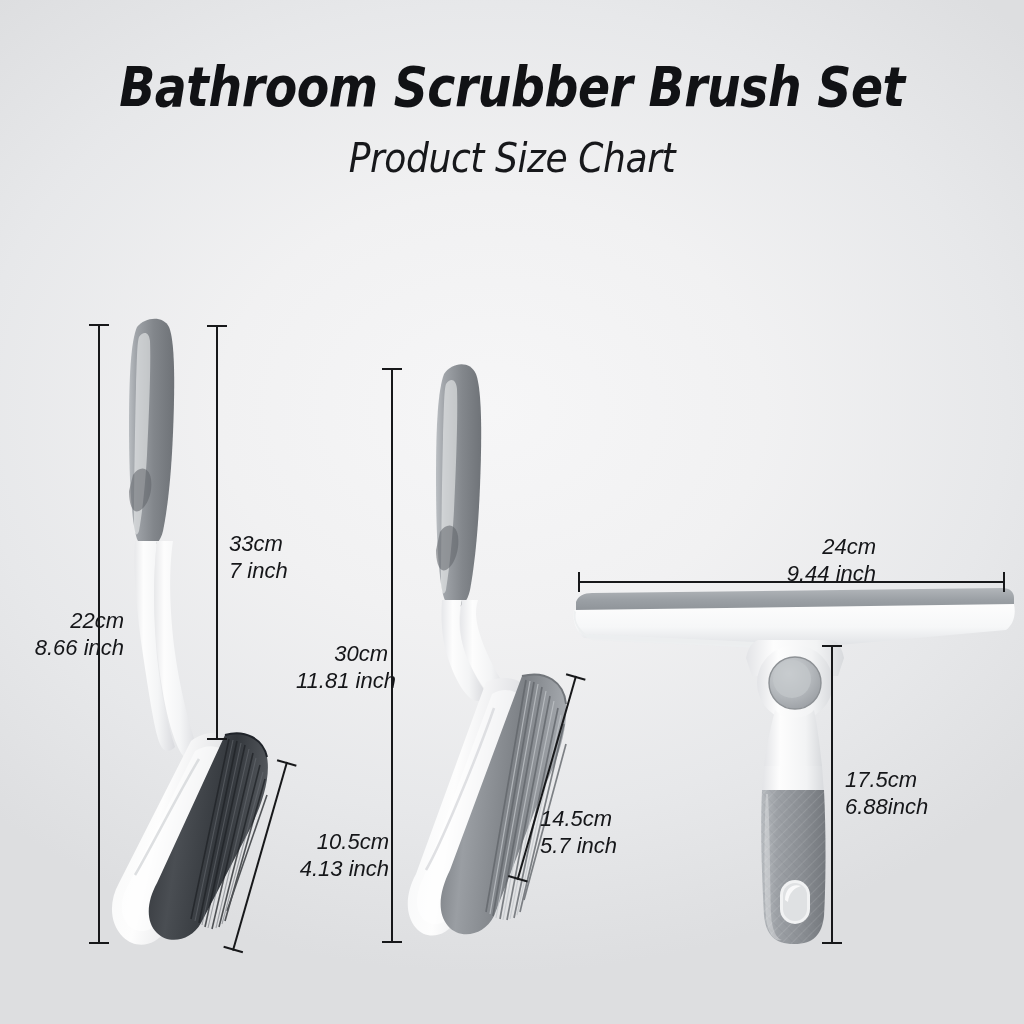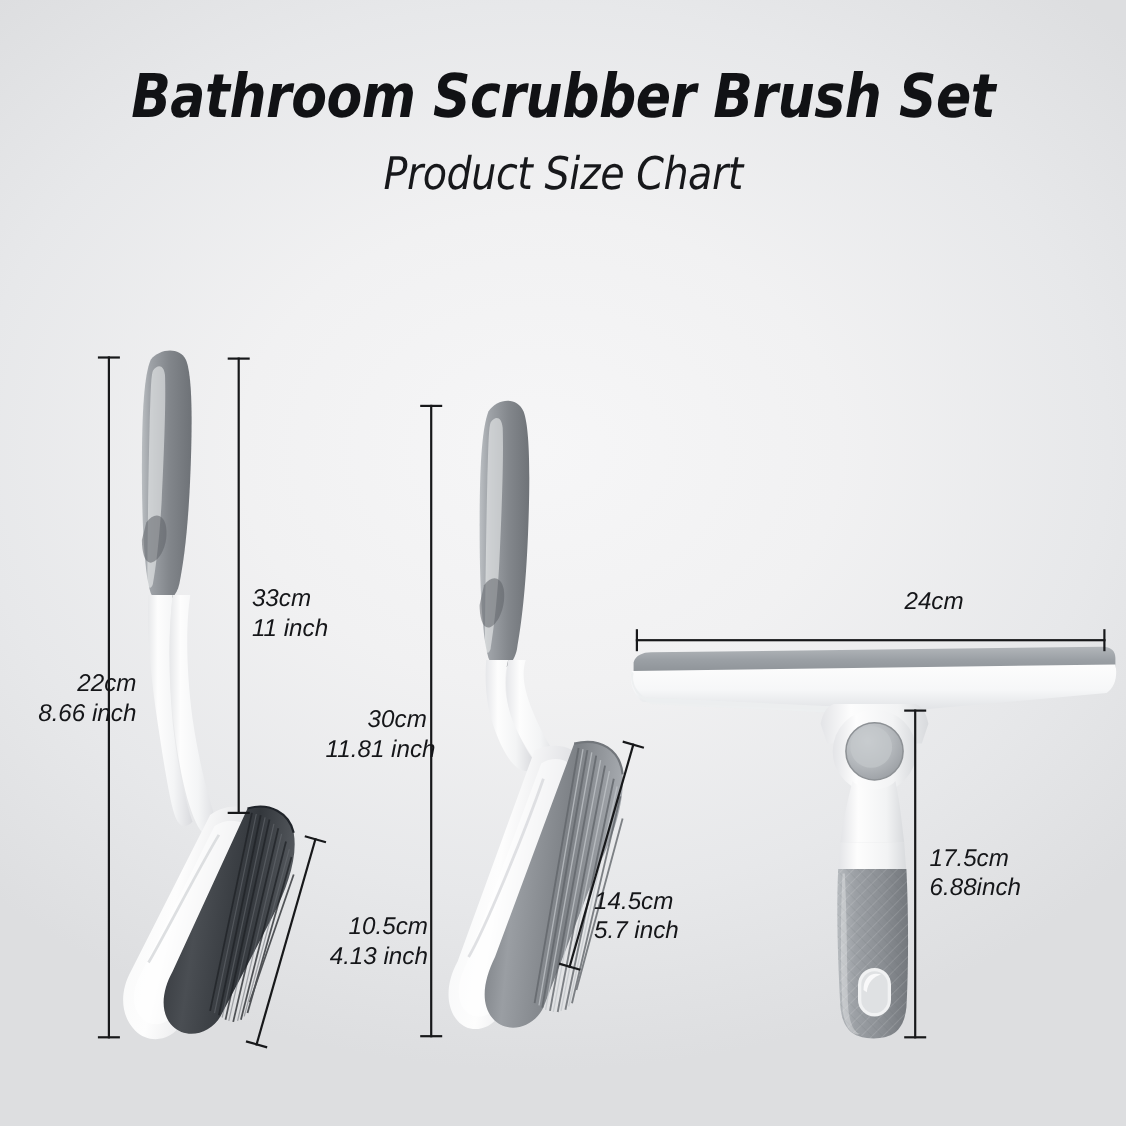--- a/index.html
+++ b/index.html
@@ -188,21 +188,21 @@
 
   <div class="dim-v" style="left:98px; top:324px; height:620px;"></div>
   <div class="dim-label center" style="left:4px; top:608px; width:120px;">
     <div>22cm</div>
     <div>8.66 inch</div>
   </div>
 
   <div class="dim-v" style="left:216px; top:325px; height:415px;"></div>
   <div class="dim-label left" style="left:229px; top:531px; width:130px;">
     <div>33cm</div>
-    <div>11 inch</div>
+    <div>7 inch</div>
   </div>
 
   <div class="dim-diag" style="left:286px; top:762px; height:196px; transform: rotate(16deg);"></div>
   <div class="dim-label left" style="left:249px; top:829px; width:140px;text-align:right;">
     <div>10.5cm</div>
     <div>4.13 inch</div>
   </div>
 
   <svg class="prod-svg" style="left:400px; top:360px; width:200px; height:630px;" viewBox="0 0 200 630">
     <defs>
@@ -351,20 +351,21 @@
              C206,362 198,356 196,338 C194,300 194,250 196,214 Z" fill="#ffffff" opacity="0.3"></path>
 
     <rect x="210" y="300" width="30" height="44" rx="15" fill="#f1f2f3"></rect>
     <rect x="213" y="303" width="24" height="38" rx="12" fill="#dfe1e3"></rect>
     <path d="M215,320 C215,308 223,303 231,306 C224,308 219,313 218,322 Z" fill="#ffffff" opacity="0.8"></path>
   </svg>
 
   <div class="dim-h" style="left:578px; top:581px; width:427px;"></div>
   <div class="dim-label center" style="left:716px; top:534px; width:160px;">
     <div>24cm</div>
+    <div>9.44 inch</div>
   </div>
 
   <div class="dim-v" style="left:831px; top:645px; height:299px;"></div>
   <div class="dim-label left" style="left:845px; top:767px; width:150px;">
     <div>17.5cm</div>
     <div>6.88inch</div>
   </div>
 
 </div>
 

